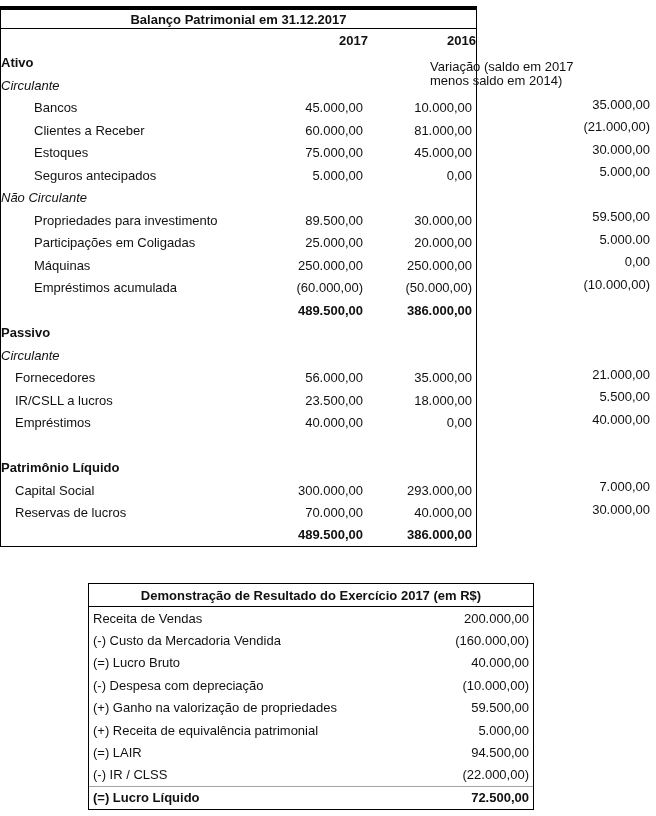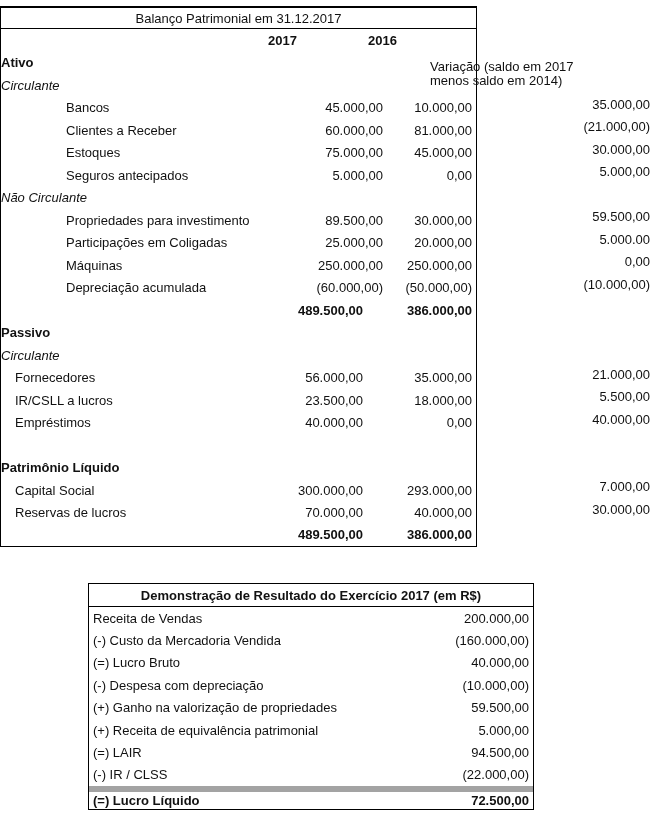--- a/index.html
+++ b/index.html
@@ -32,24 +32,24 @@
     width: 477px;
     box-sizing: border-box;
     border-left: 1px solid #000;
     border-right: 1px solid #000;
     display: flex;
     align-items: center;
     height: 100%;
   }
   .bs-row.title-row { height: 23px; }
   .bs-row.title-row .bs-box {
-    border-top: 2px solid #000000;
+    border-top: 4px solid #000000;
     border-bottom: 1px solid #000;
     justify-content: center;
-    font-weight: normal;
+    font-weight: bold;
   }
   .bs-row.last-row .bs-box { border-bottom: 1px solid #000; }
 
   .cell-label {
     width: 267px;
     box-sizing: border-box;
     padding-left: 0;
     white-space: nowrap;
     overflow: hidden;
   }
@@ -69,27 +69,27 @@
   }
   .bs-var {
     flex: 1;
     text-align: right;
     padding-right: 6px;
     white-space: nowrap;
   }
 
   .bs-row.header-row .cell-v1,
   .bs-row.header-row .cell-v2 {
-    text-align: left;
+    text-align: right;
     font-weight: bold;
     padding-right: 0;
   }
   .bs-row.section .cell-label { font-weight: bold; }
   .bs-row.subsection .cell-label { font-style: italic; }
-  .bs-row.item-a .cell-label { padding-left: 45px; margin-left: 20px; }
+  .bs-row.item-a .cell-label { padding-left: 33px; }
   .bs-row.item-b .cell-label { padding-left: 14px; }
   .bs-row.total .cell-v1,
   .bs-row.total .cell-v2 { font-weight: bold; }
 
   .variation-note {
     position: absolute;
     top: 31px;
     right: 6px;
     width: 220px;
     line-height: 14px;
@@ -130,21 +130,21 @@
     flex: 1;
     white-space: nowrap;
     overflow: hidden;
   }
   .dre-row .dre-value {
     text-align: right;
     white-space: nowrap;
   }
   .dre-row.bold-row {
     font-weight: bold;
-    border-top: 6px solid #a3a3a3;
+    border-top: 1px solid #a3a3a3;
   }
 </style>
 </head>
 <body>
 
 <div class="bs-wrap">
 
   <div class="bs-row title-row">
     <div class="bs-box">
       <span>Balanço Patrimonial em 31.12.2017</span>
@@ -246,21 +246,21 @@
     <div class="bs-box">
       <div class="cell-label">Máquinas</div>
       <div class="cell-v1">250.000,00</div>
       <div class="cell-v2">250.000,00</div>
     </div>
     <div class="bs-var">0,00</div>
   </div>
 
   <div class="bs-row item-a">
     <div class="bs-box">
-      <div class="cell-label">Depreciação acumulada</div>
+      <div class="cell-label">Empréstimos acumulada</div>
       <div class="cell-v1">(60.000,00)</div>
       <div class="cell-v2">(50.000,00)</div>
     </div>
     <div class="bs-var">(10.000,00)</div>
   </div>
 
   <div class="bs-row total">
     <div class="bs-box">
       <div class="cell-label"></div>
       <div class="cell-v1">489.500,00</div>

